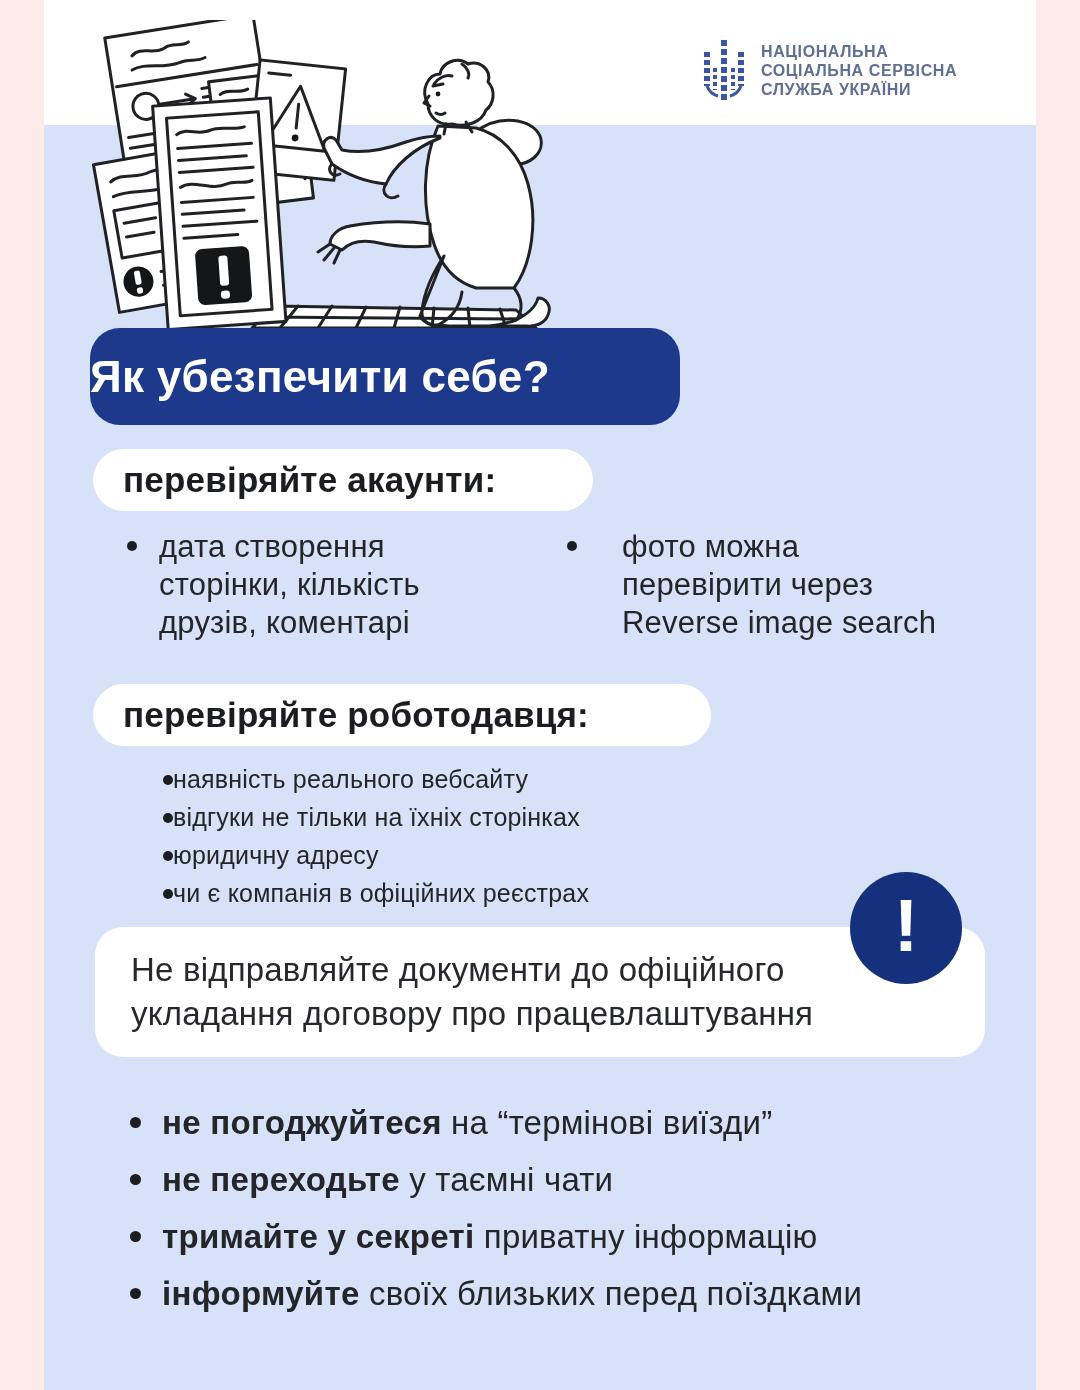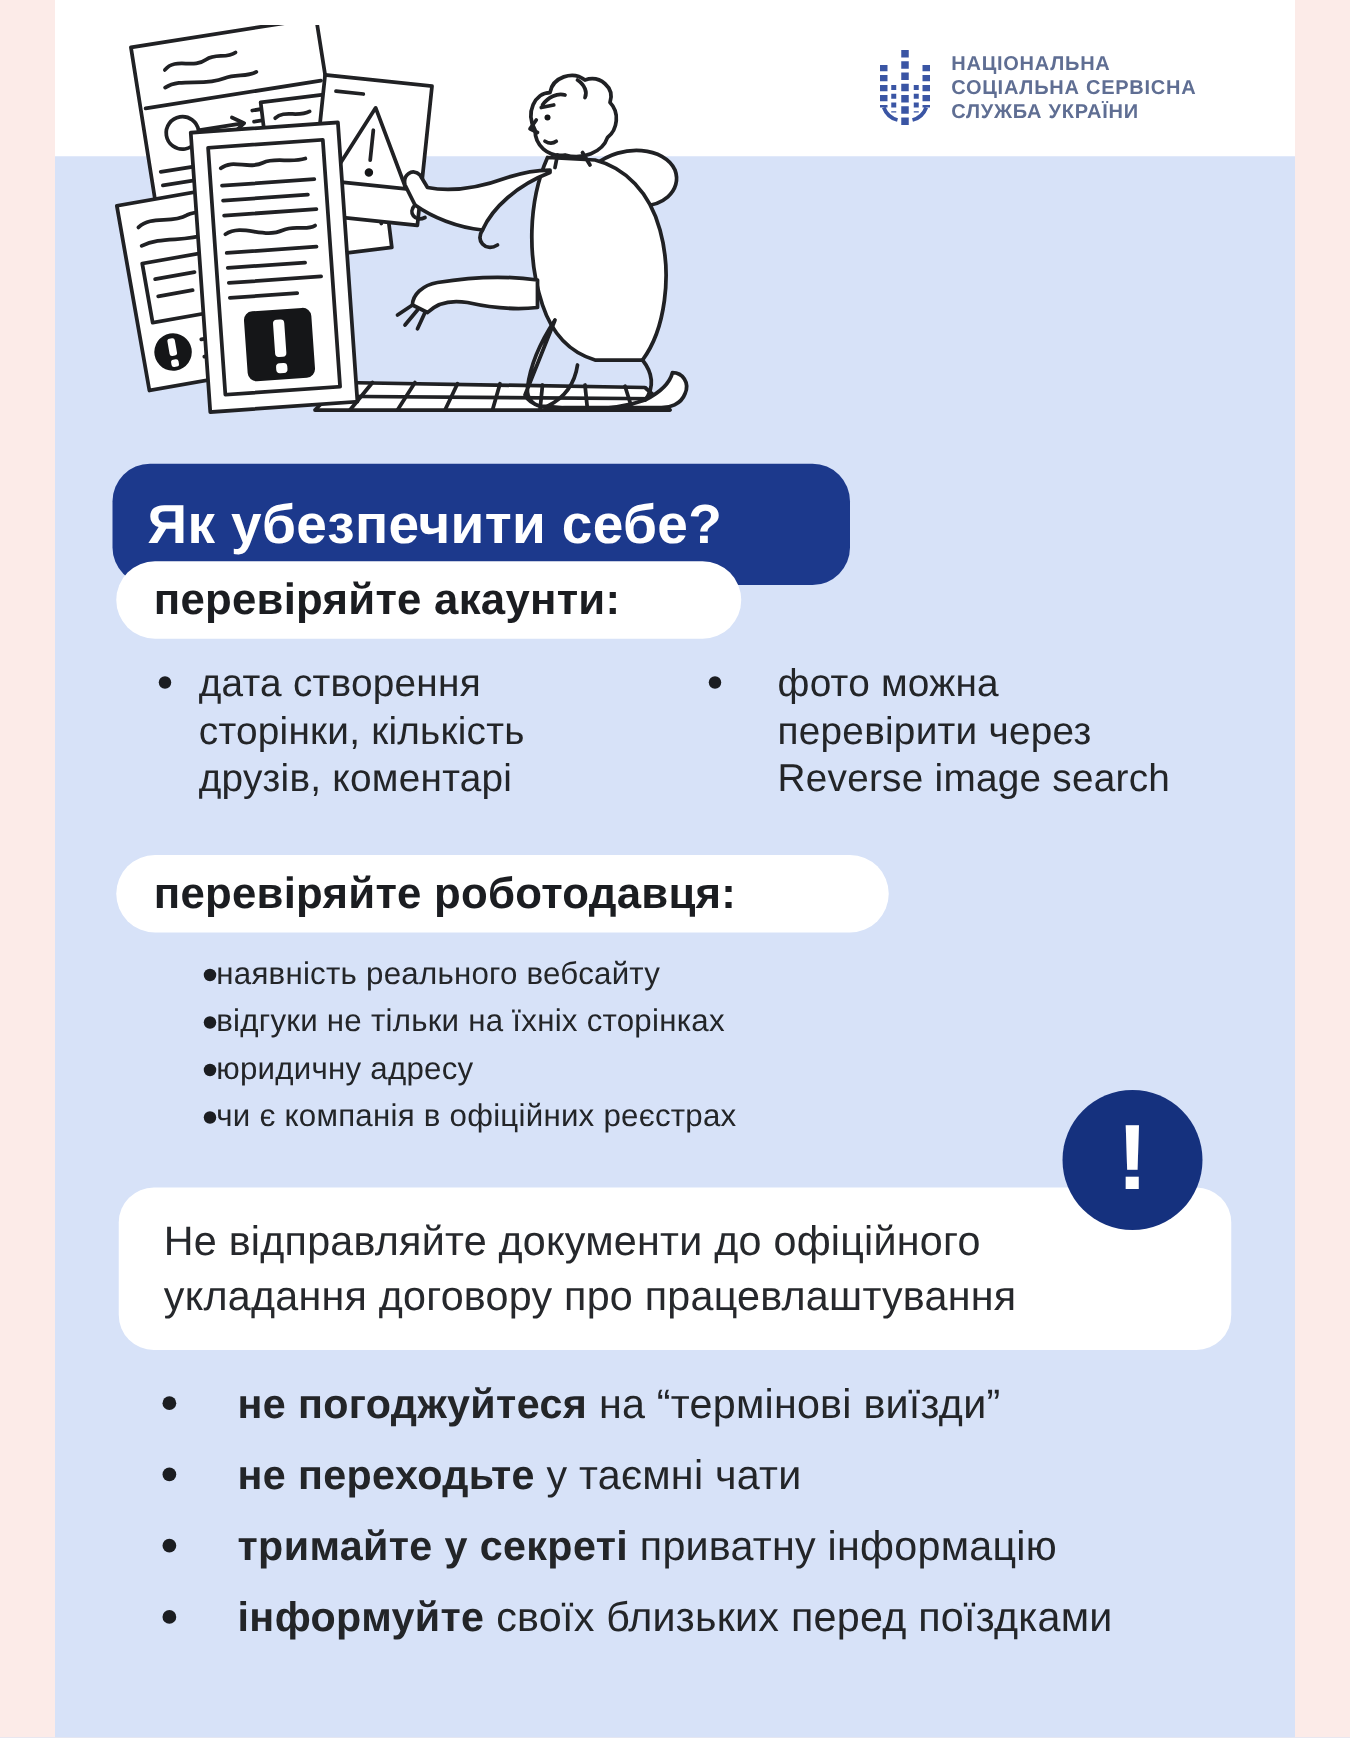--- a/index.html
+++ b/index.html
@@ -17,21 +17,21 @@
   .logo svg{display:block;}
   .logo-text{margin-left:13px;font-size:16px;line-height:19px;font-weight:700;
     color:#5f6e93;letter-spacing:0.6px;}
 
   
   .illu{position:absolute;left:84px;top:20px;width:470px;height:316px;}
 
   
   .title-box{position:absolute;left:90px;top:328px;width:590px;height:97px;
     background:#1c398c;border-radius:30px;display:flex;align-items:center;
-    box-sizing:border-box;padding-left:28px;margin-top:43px;}
+    box-sizing:border-box;}
   .title-box span{color:#ffffff;font-size:44px;font-weight:700;letter-spacing:0.3px;}
 
   
   .pill{position:absolute;background:#ffffff;border-radius:31px;height:62px;
     display:flex;align-items:center;box-sizing:border-box;padding:0 30px;}
   .pill span{font-size:35px;font-weight:700;color:#1b1d21;letter-spacing:0.2px;}
   .pill1{left:93px;top:449px;width:500px;}
   .pill2{left:93px;top:684px;width:618px;}
 
   
@@ -50,28 +50,28 @@
   .list2 .b-item{align-items:flex-start;margin-bottom:8px;}
   .list2 .dot{margin-top:11px;}
   .list2 .txt{font-size:25px;line-height:30px;letter-spacing:0.2px;}
 
   
   .warn-circle{position:absolute;left:850px;top:872px;width:112px;height:112px;
     border-radius:50%;background:#15317e;z-index:3;display:flex;align-items:center;
     justify-content:center;}
   .warn-circle span{color:#ffffff;font-size:74px;font-weight:800;line-height:1;
     transform:translateY(-2px);}
-  .warn-box{position:absolute;left:95px;top:950px;width:890px;height:130px;
+  .warn-box{position:absolute;left:95px;top:927px;width:890px;height:130px;
     background:#ffffff;border-radius:28px;z-index:1;display:flex;flex-direction:column;
     justify-content:center;box-sizing:border-box;padding-left:36px;}
   .warn-box .wline{font-size:33px;line-height:44px;letter-spacing:0.2px;color:#26282c;}
 
   
   .tips{position:absolute;left:130px;top:1103px;width:880px;}
-  .tips .b-item{align-items:flex-start;margin-bottom:17px;gap:28px;}
+  .tips .b-item{align-items:flex-start;margin-bottom:17px;}
   .tips .dot{width:11px;height:11px;margin-top:14px;}
   .tips .txt{margin-left:21px;font-size:33px;line-height:40px;letter-spacing:0.2px;}
   .tips .txt b{font-weight:700;letter-spacing:0.3px;}
 
   svg .ln{fill:none;stroke:#202124;stroke-width:3;stroke-linecap:round;stroke-linejoin:round;}
   svg .fw{fill:#ffffff;stroke:#202124;stroke-width:3;stroke-linecap:round;stroke-linejoin:round;}
   svg .fb{fill:#151618;stroke:none;}
   svg .wh{fill:#ffffff;stroke:none;}
 </style>
 </head>

